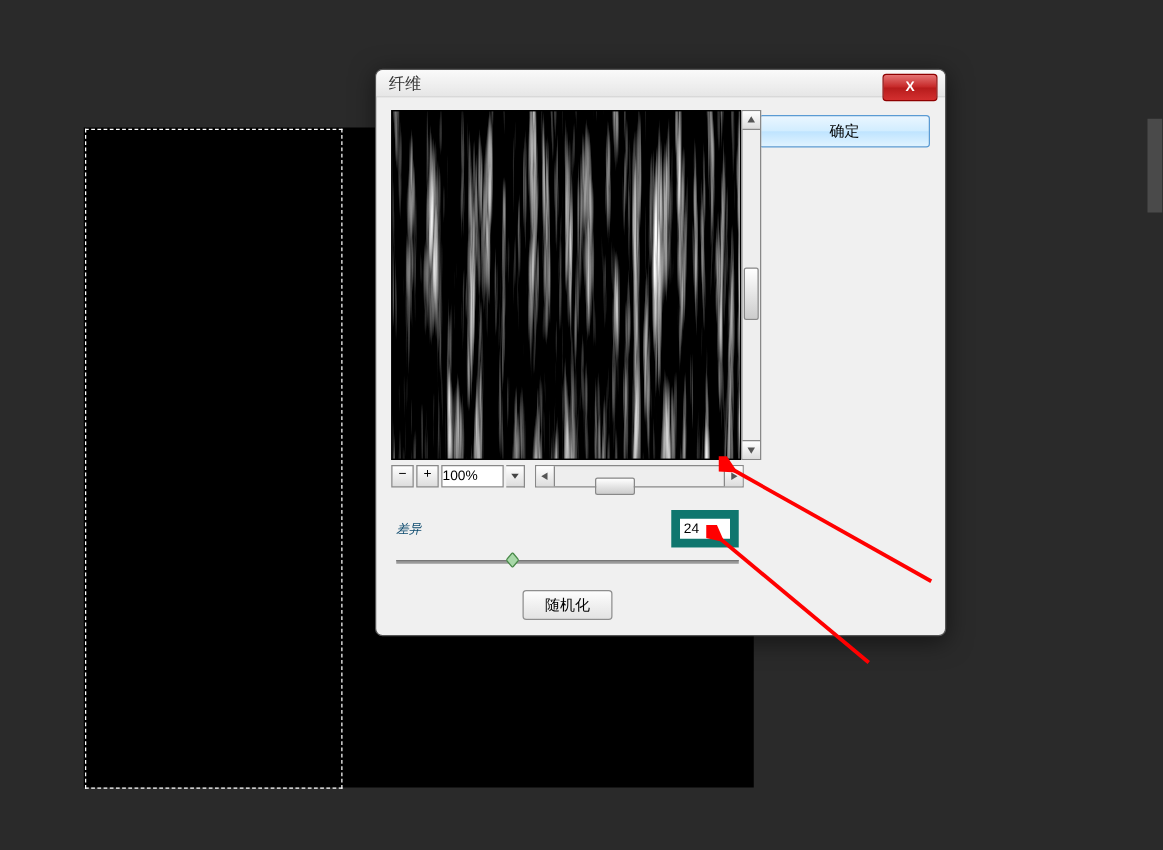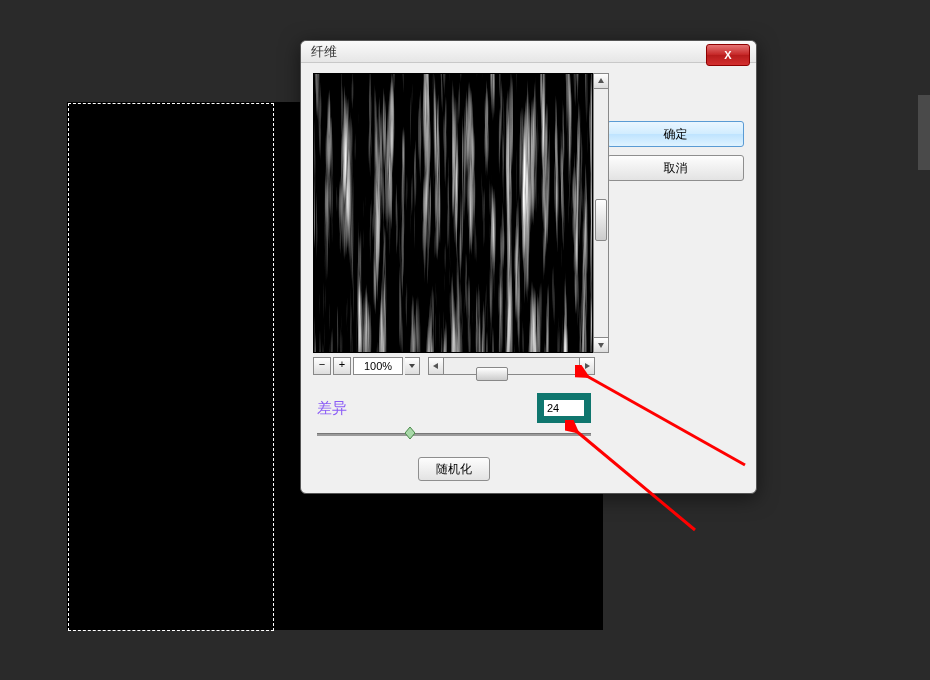--- a/index.html
+++ b/index.html
@@ -45,21 +45,21 @@
     border: 1px dashed #fff;
     box-sizing: border-box;
     pointer-events: none;
     z-index: 2;
   }
 
   
   .dialog {
     position: absolute;
     left: 300px;
-    top: 40px;
+    top: 55px;
     width: 455px;
     height: 452px;
     background: #f0f0f0;
     border: 1px solid #555;
     border-radius: 6px;
     box-shadow: 0 4px 20px rgba(0,0,0,0.5);
     z-index: 10;
     display: flex;
     flex-direction: column;
   }
@@ -124,21 +124,20 @@
     background: linear-gradient(to bottom, #fdfdfd, #e3e3e3);
     font-size: 12px;
     cursor: pointer;
     display: flex;
     align-items: center;
     justify-content: center;
   }
   .btn.primary {
     background: linear-gradient(to bottom, #eaf6ff, #d2edff 48%, #bfe4ff 52%, #e0f3ff);
     border-color: #5a9bd4;
-    margin-top: 44px;
   }
 
   
   .preview-wrap {
     width: 278px;
     height: 278px;
     border: 1px solid #000;
     background: #000;
     position: relative;
     overflow: hidden;
@@ -164,21 +163,21 @@
     line-height: 12px;
     text-align: center;
     cursor: pointer;
   }
   .zoom-field {
     width: 48px;
     height: 16px;
     border: 1px solid #888;
     background: #fff;
     font-size: 11px;
-    text-align: center;
+    text-align: left;
     line-height: 16px;
   }
   .zoom-dd {
     width: 14px;
     height: 16px;
     border:1px solid #888;
     border-left:none;
     background: linear-gradient(#fff,#ddd);
     display:flex;align-items:center;justify-content:center;
     cursor:pointer;
@@ -223,22 +222,23 @@
   .slider-group {
     margin-top: 18px;
   }
   .slider-row {
     display: flex;
     align-items: center;
     justify-content: space-between;
     padding: 0 4px;
   }
   .slider-row label {
-    font-size: 15px;
-    color: #8b5cf6;
+    font-size: 10px;
+    color: #0c4a6e;
+    font-style: italic;
   }
   .slider-row input.num {
     width: 34px;
     height: 16px;
     border: 7px solid #0f766e;
     font-size: 11px;
     text-align: left;
     padding: 0 3px;
   }
   .slider-track {
@@ -389,23 +389,20 @@
           <span>随机化</span>
         </div>
       </div>
 
     </div>
 
     <div class="right-col">
       <div class="btn primary">
         <span>确定</span>
       </div>
-      <div class="btn">
-        <span>取消</span>
-      </div>
     </div>
 
   </div>
 </div>
 
 <svg class="annot" style="left:575px;top:365px;width:180px;height:110px;">
   <defs>
     <marker id="ah1" markerWidth="10" markerHeight="10" refX="2" refY="5" orient="auto">
       <polygon points="0,5 10,0 10,10" fill="#ff0000"></polygon>
     </marker>

